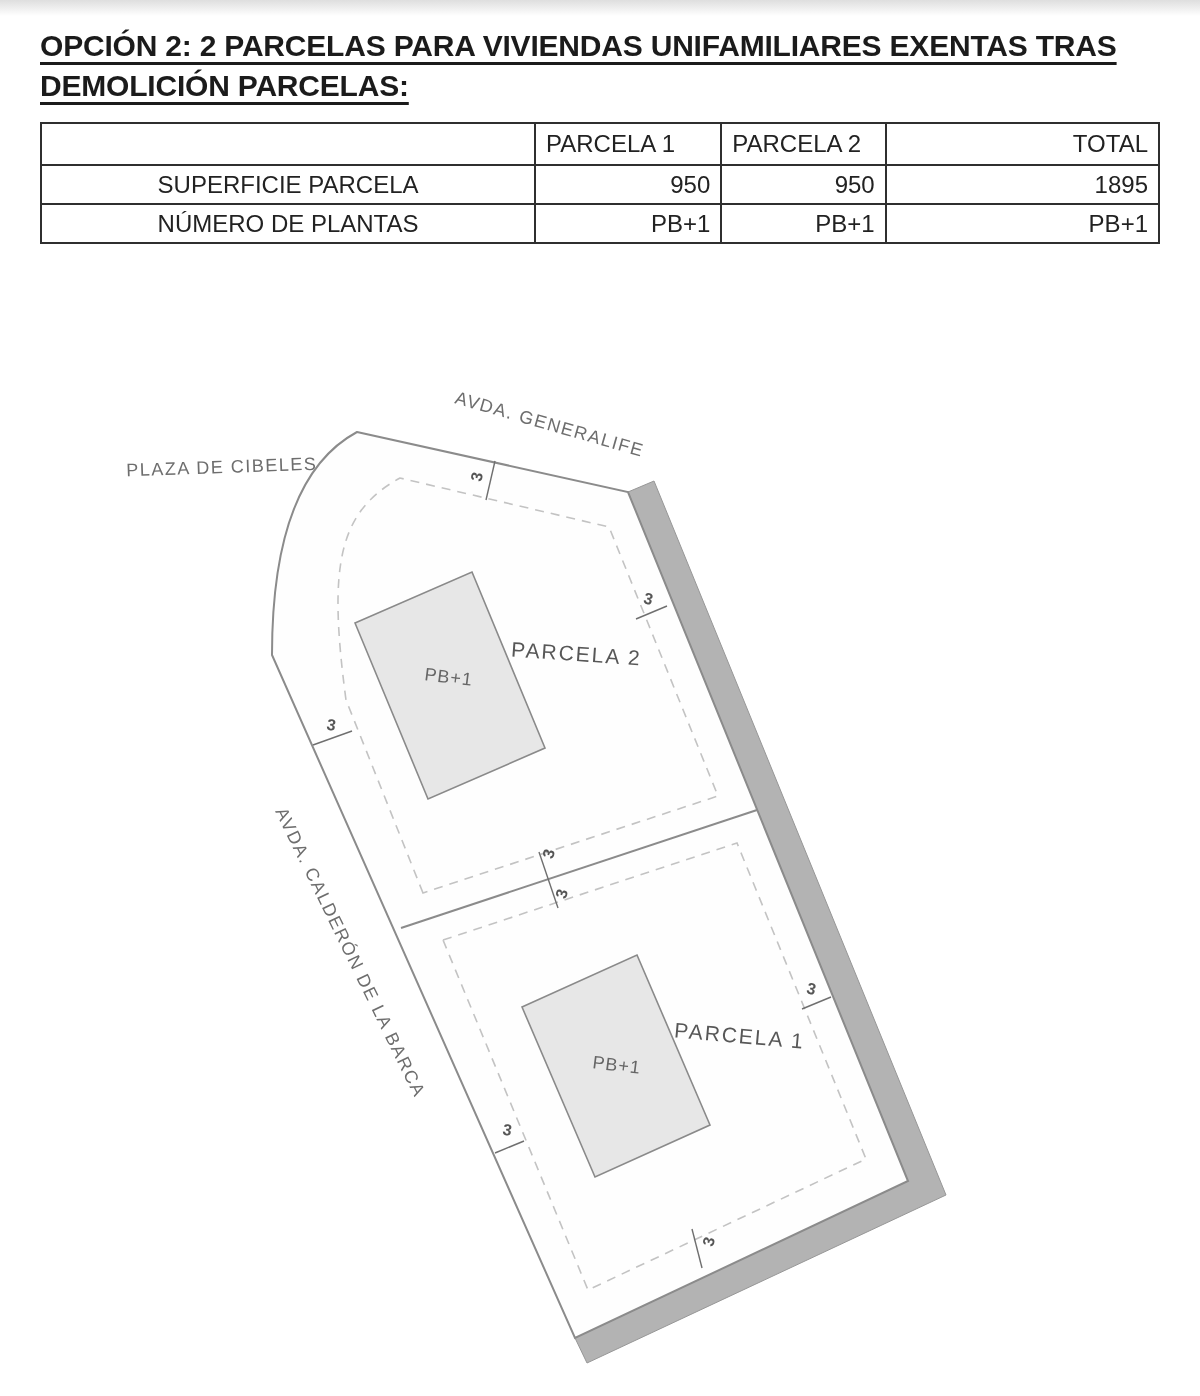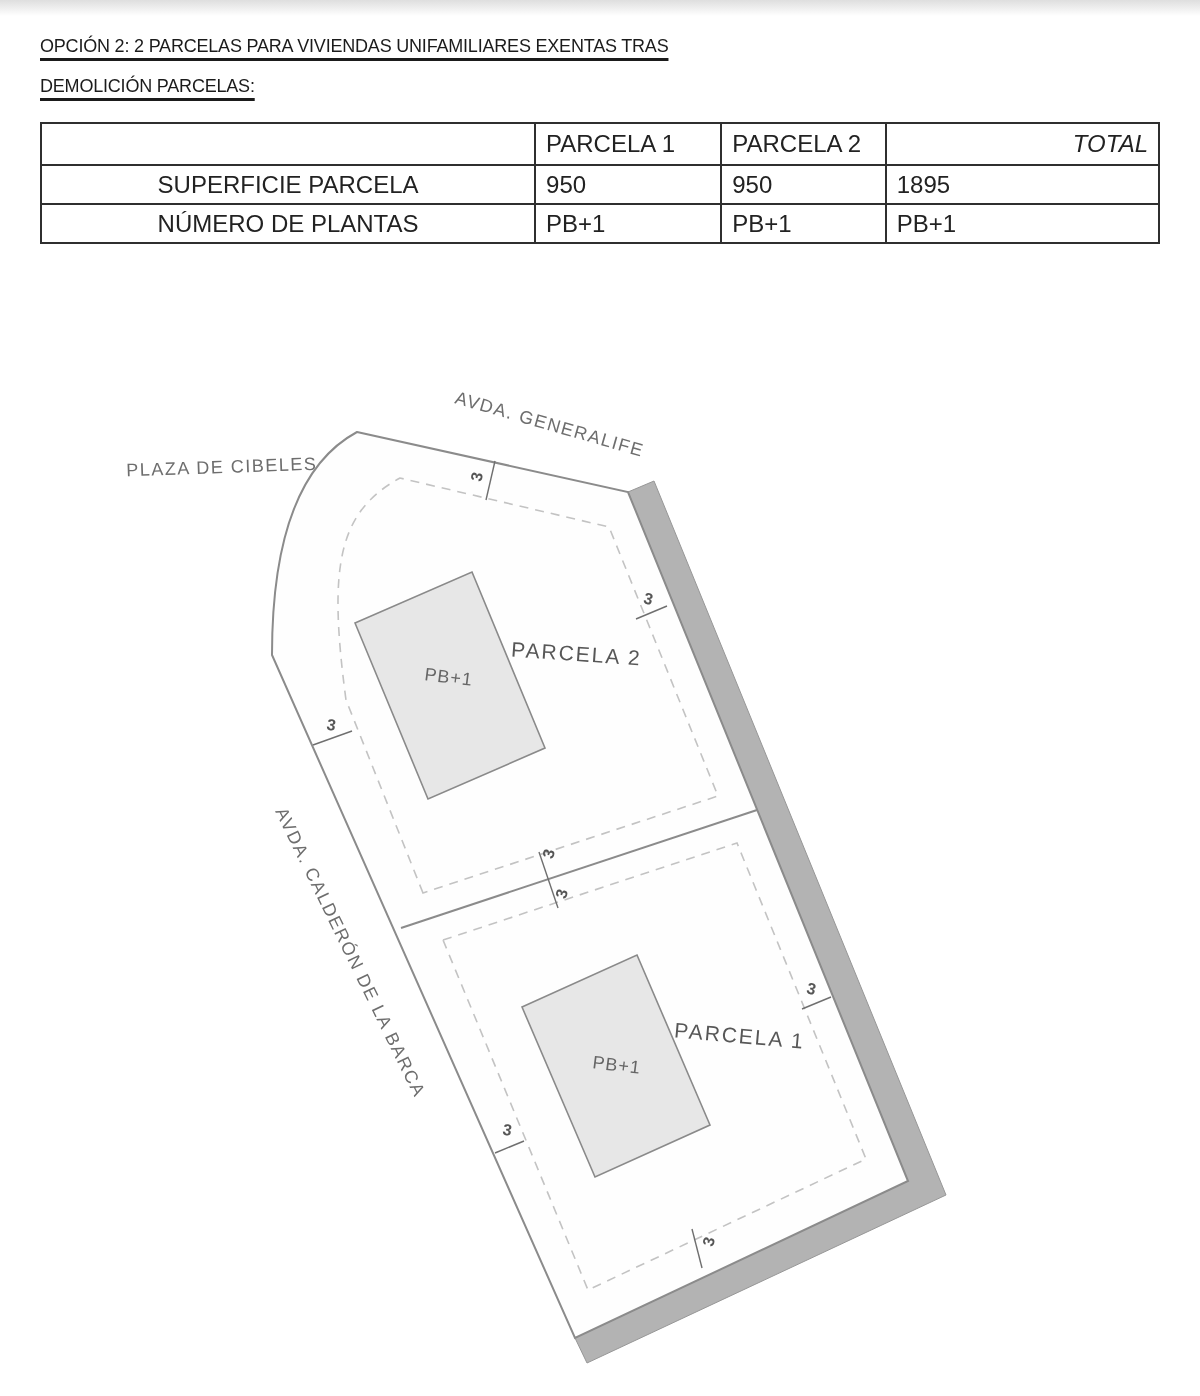--- a/index.html
+++ b/index.html
@@ -9,21 +9,21 @@
     font-family:"Liberation Sans", sans-serif;
     color:#1f1f1f;
   }
   body::before{
     content:"";position:absolute;left:0;top:0;width:1200px;height:16px;
     background:linear-gradient(#d6d6d6,#ffffff);opacity:.8;pointer-events:none;
   }
   .content{position:relative;z-index:1;}
   .title{
     margin:26px 40px 0 40px;
-    font-size:18px;font-weight:normal;line-height:40px;
+    font-size:30px;font-weight:bold;line-height:40px;
     letter-spacing:-0.2px;color:#1b1b1b;
   }
   .title div{
     text-decoration:underline;
     text-decoration-thickness:2.5px;
     text-underline-offset:6px;
     width:max-content;max-width:1120px;
   }
   table.spec{
     margin:16px 40px 0 40px;width:1120px;
@@ -34,22 +34,22 @@
     border:2px solid #2f2f2f;
     padding:0 10px;height:37px;
     font-weight:normal;white-space:nowrap;overflow:hidden;
   }
   table.spec th{height:40px;}
   .c-label{width:45.7%;text-align:center;}
   .c-p1{width:16%;}
   .c-p2{width:13.9%;}
   .c-total{width:24.4%;}
   th.c-p1, th.c-p2{text-align:left;}
-  th.c-total{text-align:right;font-style:italic;}
-  td.num{border-radius:9px;}
+  th.c-total{text-align:right;}
+  td.num{text-align:right;border-radius:9px;}
   svg#plan{position:absolute;left:0;top:0;z-index:0;}
   .street{fill:#6e6e6e;font-size:18px;letter-spacing:1.5px;text-anchor:middle;}
   .plabel{fill:#575757;font-size:21px;letter-spacing:2px;text-anchor:middle;}
   .bldg{fill:#666666;font-size:18px;letter-spacing:1px;text-anchor:middle;}
   .dim{fill:#555555;font-size:16px;font-weight:bold;text-anchor:middle;dominant-baseline:middle;}
   .tick{stroke:#6f6f6f;stroke-width:1.4;}
   .dash{fill:none;stroke:#c3c3c3;stroke-width:1.6;stroke-dasharray:9 7;}
 </style>
 </head>
 <body>

